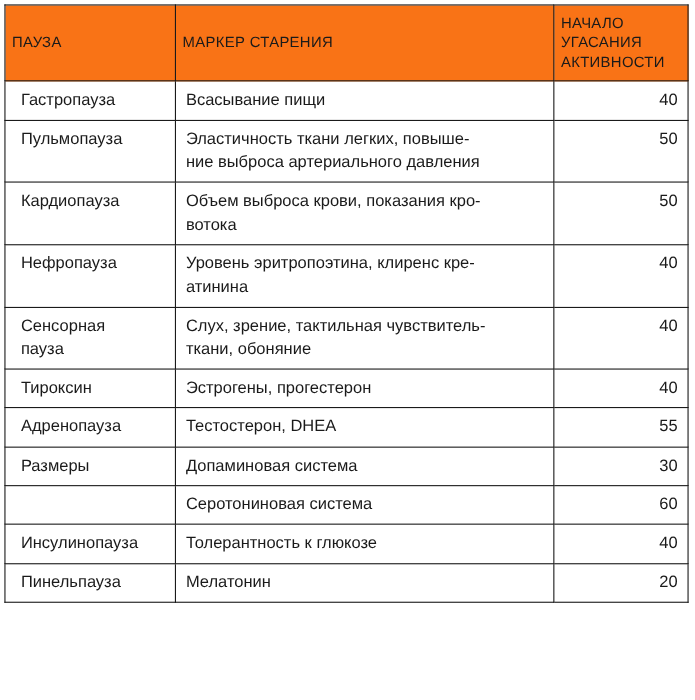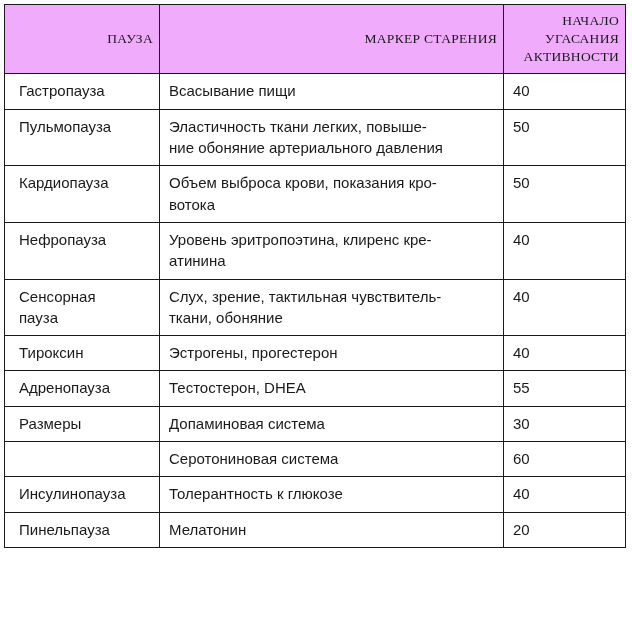--- a/index.html
+++ b/index.html
@@ -35,42 +35,41 @@
 
   table.aging-table th,
   table.aging-table td {
     border: 1.5px solid #1a1a1a;
     vertical-align: top;
     font-weight: normal;
   }
 
   
   table.aging-table thead th {
-    background: #f0abfc;
-    text-align: right;
+    background: #f97316;
+    text-align: left;
     vertical-align: middle;
     font-size: 13.5px;
     letter-spacing: 0.3px;
     line-height: 1.32;
     padding: 7px 6px 8px;
     height: 62px;
     box-sizing: border-box;
-    font-family: Liberation Serif, serif;
   }
   table.aging-table thead th .hdr-line { display: block; }
 
   
   table.aging-table tbody td {
     font-size: 15px;
     line-height: 1.42;
     padding: 6px 9px 7px;
   }
   table.aging-table tbody td.cell-pause  { text-align: left; padding-left: 14px; }
   table.aging-table tbody td.cell-marker { text-align: left; }
-  table.aging-table tbody td.cell-onset  { text-align: left; }
+  table.aging-table tbody td.cell-onset  { text-align: right; }
 
   .line { display: block; white-space: pre; }
   .cell-empty { min-height: 20px; }
 </style>
 </head>
 <body>
 
 <div class="table-wrap">
   <table class="aging-table">
     <colgroup>
@@ -102,21 +101,21 @@
             <span class="line">Всасывание пищи</span>
           </td>
           <td class="cell-onset">40</td>
         </tr>
         <tr>
           <td class="cell-pause">
             <span class="line">Пульмопауза</span>
           </td>
           <td class="cell-marker">
             <span class="line">Эластичность ткани легких, повыше-</span>
-            <span class="line">ние обоняние артериального давления</span>
+            <span class="line">ние выброса артериального давления</span>
           </td>
           <td class="cell-onset">50</td>
         </tr>
         <tr>
           <td class="cell-pause">
             <span class="line">Кардиопауза</span>
           </td>
           <td class="cell-marker">
             <span class="line">Объем выброса крови, показания кро-</span>
             <span class="line">вотока</span>

